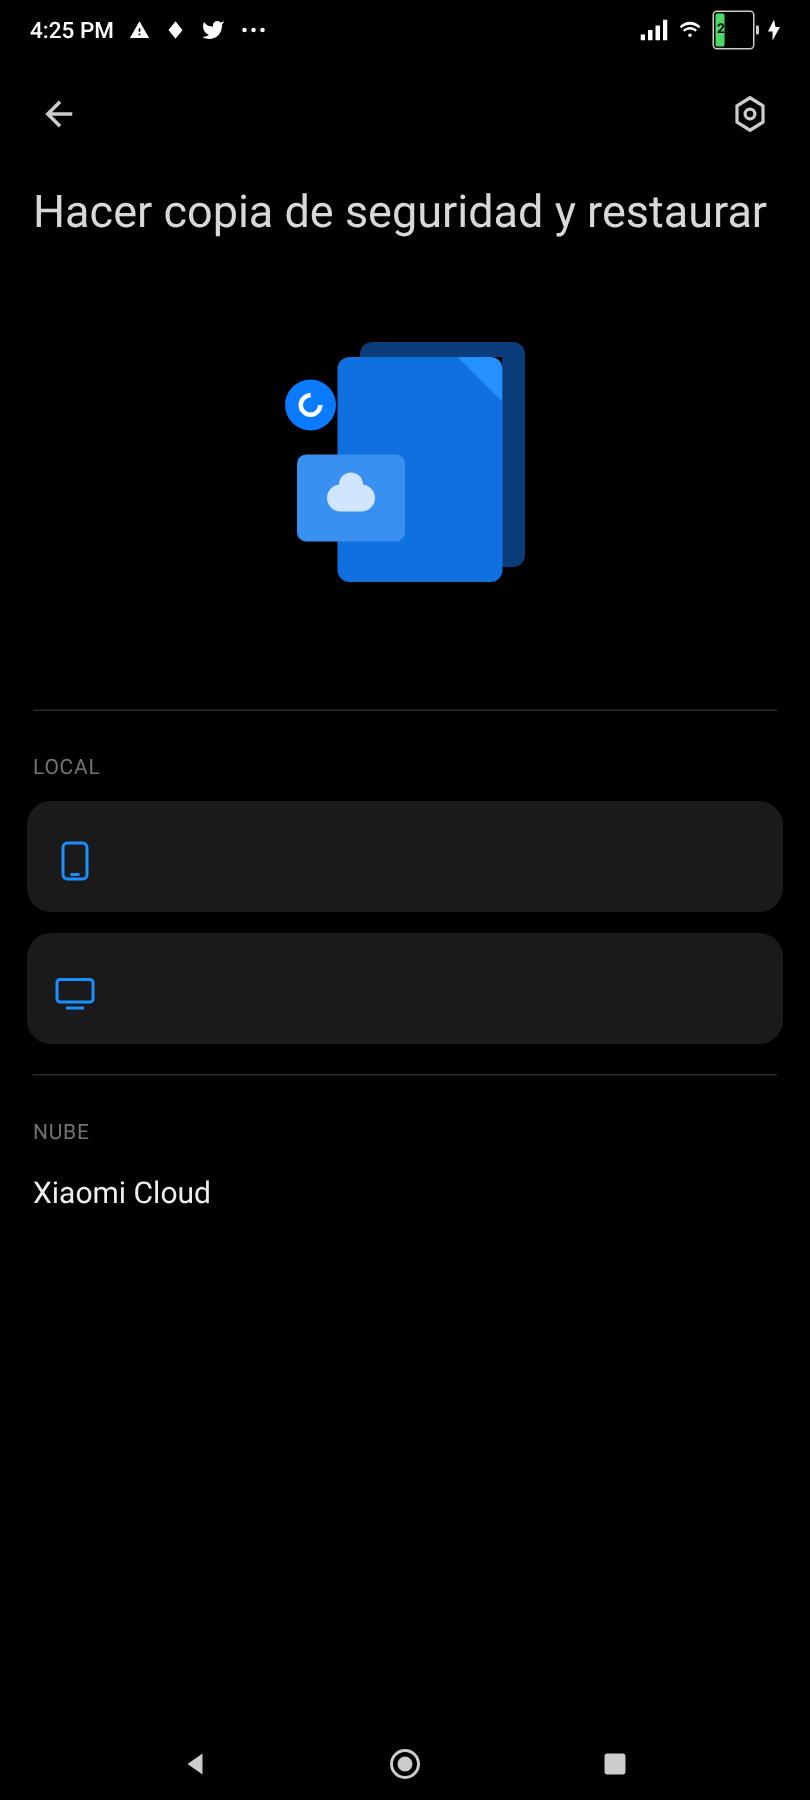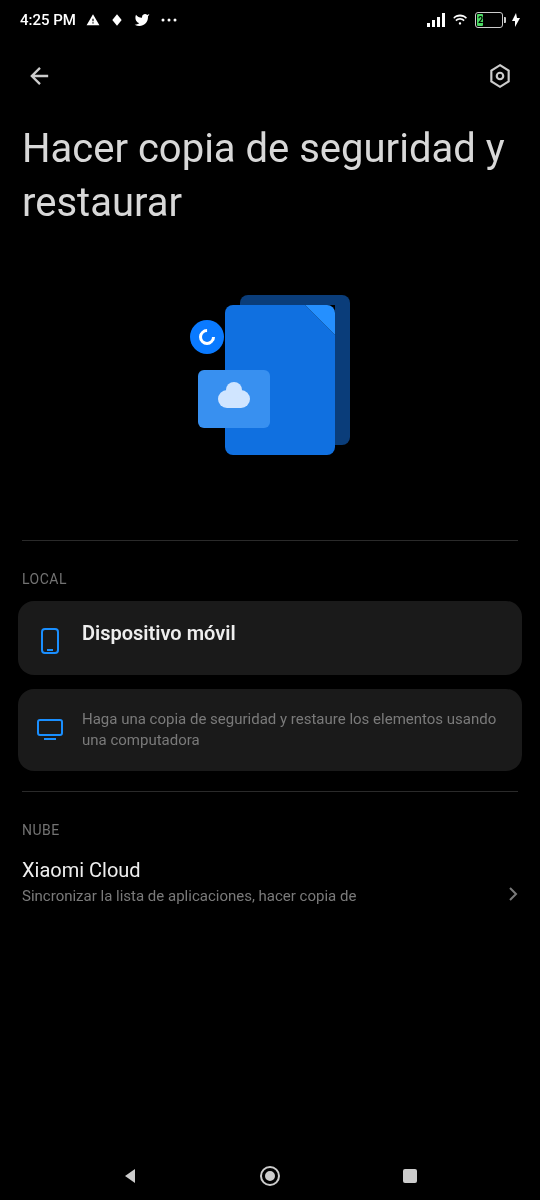--- a/index.html
+++ b/index.html
@@ -55,21 +55,21 @@
     }
     .settings-btn {
       width: 32px;
       height: 32px;
       display: flex;
       align-items: center;
       justify-content: center;
       cursor: pointer;
     }
     .page-title {
-      font-size: 40px;
+      font-size: 30px;
       font-weight: 400;
       color: #d8d8d8;
       line-height: 1.35;
       padding: 10px 22px 20px;
     }
     .hero-illustration {
       display: flex;
       justify-content: center;
       align-items: center;
       padding: 40px 0 70px;
@@ -254,21 +254,21 @@
       justify-content: center;
       cursor: pointer;
     }
     .battery-box {
       display: inline-flex;
       align-items: center;
       gap: 1px;
     }
     .battery-body {
       width: 28px;
-      height: 16px;
+      height: 26px;
       border: 1.5px solid #ccc;
       border-radius: 3px;
       position: relative;
       display: flex;
       align-items: center;
       justify-content: flex-start;
       padding: 1px;
     }
     .battery-fill {
       width: 25%;
@@ -385,50 +385,40 @@
 <div class="section-header">LOCAL</div>
 
 <div class="option-card">
   <div class="option-icon">
     <svg width="22" height="28" viewBox="0 0 22 28" fill="none" stroke="#1a8fff" stroke-width="2">
         <rect x="3" y="2" width="16" height="24" rx="3"></rect>
         <line x1="8" y1="23" x2="14" y2="23"></line>
       </svg>
   </div>
   <div class="option-content">
-    <div class="option-title">Dispositivo móvil</div>
   </div>
 </div>
 
 <div class="option-card">
   <div class="option-icon">
     <svg width="28" height="24" viewBox="0 0 28 24" fill="none" stroke="#1a8fff" stroke-width="2">
         <rect x="2" y="3" width="24" height="15" rx="2"></rect>
         <line x1="8" y1="22" x2="20" y2="22"></line>
       </svg>
   </div>
   <div class="option-content">
-    <div class="option-desc">Haga una copia de seguridad y restaure los elementos usando una computadora</div>
   </div>
 </div>
 
 <div class="divider" style="margin-top:20px"></div>
 
 <div class="section-header">NUBE</div>
 
 <div class="cloud-item">
   <div class="cloud-title">Xiaomi Cloud</div>
-  <div class="cloud-desc">
-    <span class="cloud-desc-text">Sincronizar la lista de aplicaciones, hacer copia de</span>
-    <span class="chevron">
-      <svg width="10" height="16" viewBox="0 0 10 16" fill="none" stroke="#7a7a7a" stroke-width="2">
-          <path d="M2 2 L8 8 L2 14"></path>
-        </svg>
-    </span>
-  </div>
 </div>
 
 <div class="nav-bar">
   <div class="nav-btn">
     <svg width="18" height="18" viewBox="0 0 18 18" fill="#ccc">
         <path d="M14 2 L4 9 L14 16 Z"></path>
       </svg>
   </div>
   <div class="nav-btn">
     <svg width="22" height="22" viewBox="0 0 22 22" fill="none" stroke="#ccc" stroke-width="2">

